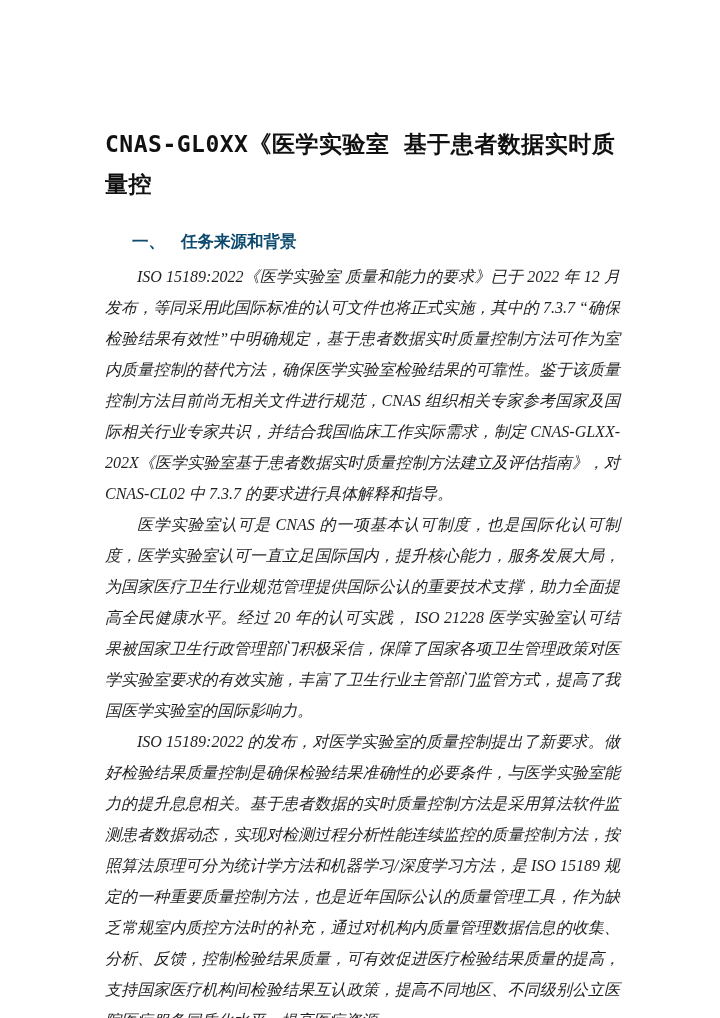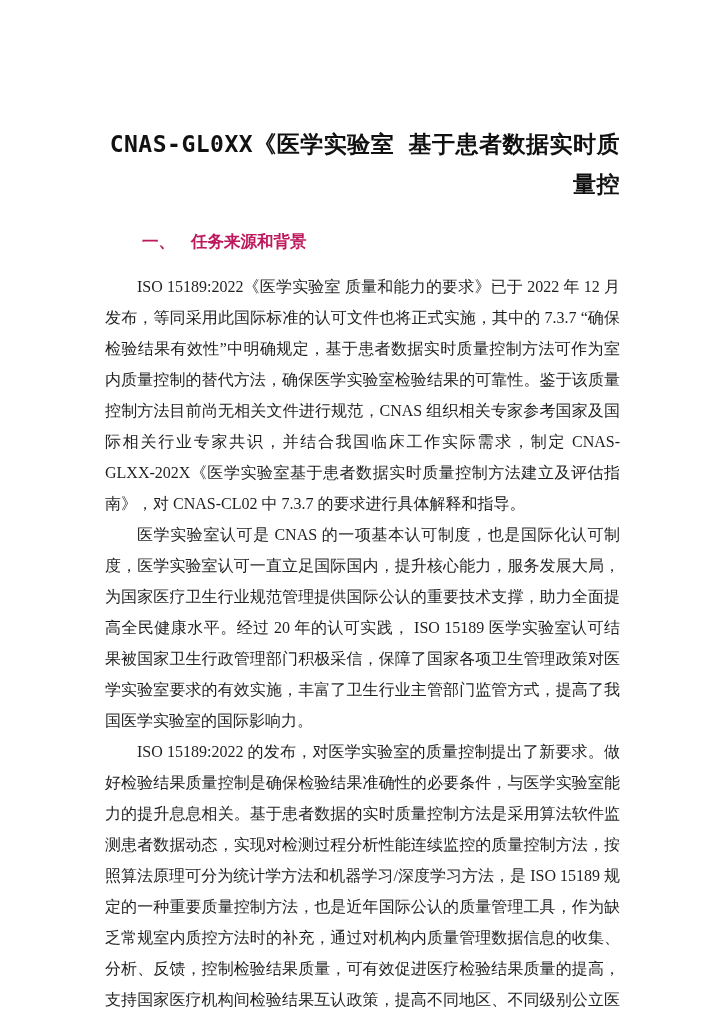--- a/index.html
+++ b/index.html
@@ -13,64 +13,65 @@
     height: 1018px;
     background: #ffffff;
     box-sizing: border-box;
     padding: 124px 100px 0 105px;
     overflow: hidden;
     color: #1f1f1f;
     font-family: "Liberation Serif", "DejaVu Serif", serif;
   }
   .doc-title {
     margin: 0 0 22px 0;
-    text-align: right;
+    text-align: left;
     font-family: "DejaVu Sans Mono", "DejaVu Sans", "Liberation Sans", sans-serif;
     font-weight: bold;
     font-size: 23px;
     line-height: 40px;
     color: #111111;
     letter-spacing: 0.5px;
   }
   .section-heading {
-    margin: 14px;
+    margin: 4px;
     padding-left: 23px;
     font-family: "DejaVu Sans", "Liberation Sans", sans-serif;
     font-weight: bold;
     font-size: 16.5px;
     line-height: 31px;
-    color: #be185d;
+    color: #0c4a6e;
   }
   .section-heading .h-num {
     display: inline-block;
     margin-right: 16px;
   }
   .body-paragraph {
     margin: 0;
     font-size: 16px;
     line-height: 31px;
     text-align: justify;
     text-indent: 2em;
     color: #1f1f1f;
+    font-style: italic;
   }
 </style>
 </head>
 <body>
 
 <div class="page">
 
   <h1 class="doc-title">
     <span>CNAS-GL0XX《医学实验室 基于患者数据实时质量控</span><br>
   </h1>
 
   <div>
     <h2 class="section-heading">
       <span class="h-num">一、</span><span class="h-text">任务来源和背景</span>
     </h2>
     <p class="body-paragraph">ISO 15189:2022《医学实验室 质量和能力的要求》已于 2022 年 12 月发布，等同采用此国际标准的认可文件也将正式实施，其中的 7.3.7 “确保检验结果有效性”中明确规定，基于患者数据实时质量控制方法可作为室内质量控制的替代方法，确保医学实验室检验结果的可靠性。鉴于该质量控制方法目前尚无相关文件进行规范，CNAS 组织相关专家参考国家及国际相关行业专家共识，并结合我国临床工作实际需求，制定 CNAS-GLXX-202X《医学实验室基于患者数据实时质量控制方法建立及评估指南》，对 CNAS-CL02 中 7.3.7 的要求进行具体解释和指导。</p>
   </div>
 
   <div>
-    <p class="body-paragraph">医学实验室认可是 CNAS 的一项基本认可制度，也是国际化认可制度，医学实验室认可一直立足国际国内，提升核心能力，服务发展大局，为国家医疗卫生行业规范管理提供国际公认的重要技术支撑，助力全面提高全民健康水平。经过 20 年的认可实践， ISO 15189 医学实验室认可结果被国家卫生行政管理部门积极采信，保障了国家各项卫生管理政策对医学实验室要求的有效实施，丰富了卫生行业主管部门监管方式，提高了我国医学实验室的国际影响力。</p>
+    <p class="body-paragraph">医学实验室认可是 CNAS 的一项基本认可制度，也是国际化认可制度，医学实验室认可一直立足国际国内，提升核心能力，服务发展大局，为国家医疗卫生行业规范管理提供国际公认的重要技术支撑，助力全面提高全民健康水平。经过 20 年的认可实践， ISO 21228 医学实验室认可结果被国家卫生行政管理部门积极采信，保障了国家各项卫生管理政策对医学实验室要求的有效实施，丰富了卫生行业主管部门监管方式，提高了我国医学实验室的国际影响力。</p>
     <p class="body-paragraph">ISO 15189:2022 的发布，对医学实验室的质量控制提出了新要求。做好检验结果质量控制是确保检验结果准确性的必要条件，与医学实验室能力的提升息息相关。基于患者数据的实时质量控制方法是采用算法软件监测患者数据动态，实现对检测过程分析性能连续监控的质量控制方法，按照算法原理可分为统计学方法和机器学习/深度学习方法，是 ISO 15189 规定的一种重要质量控制方法，也是近年国际公认的质量管理工具，作为缺乏常规室内质控方法时的补充，通过对机构内质量管理数据信息的收集、分析、反馈，控制检验结果质量，可有效促进医疗检验结果质量的提高，支持国家医疗机构间检验结果互认政策，提高不同地区、不同级别公立医院医疗服务同质化水平，提高医疗资源</p>
   </div>
 
 </div>
 
 </body></html>

